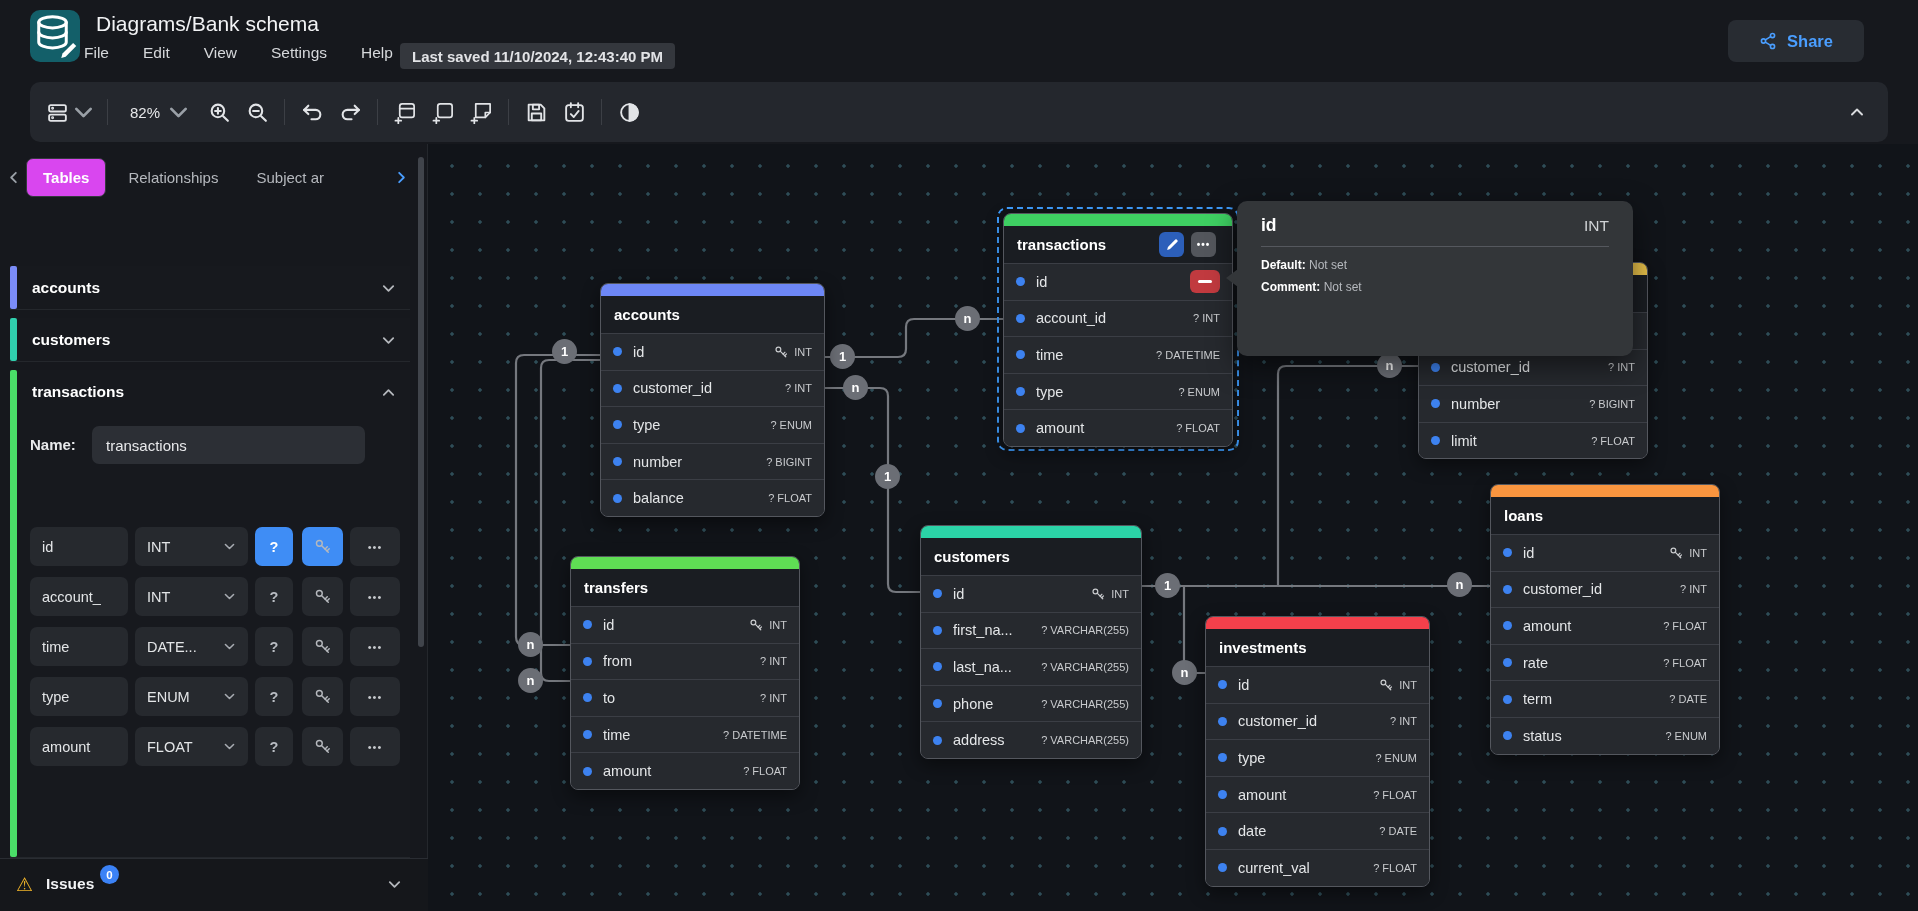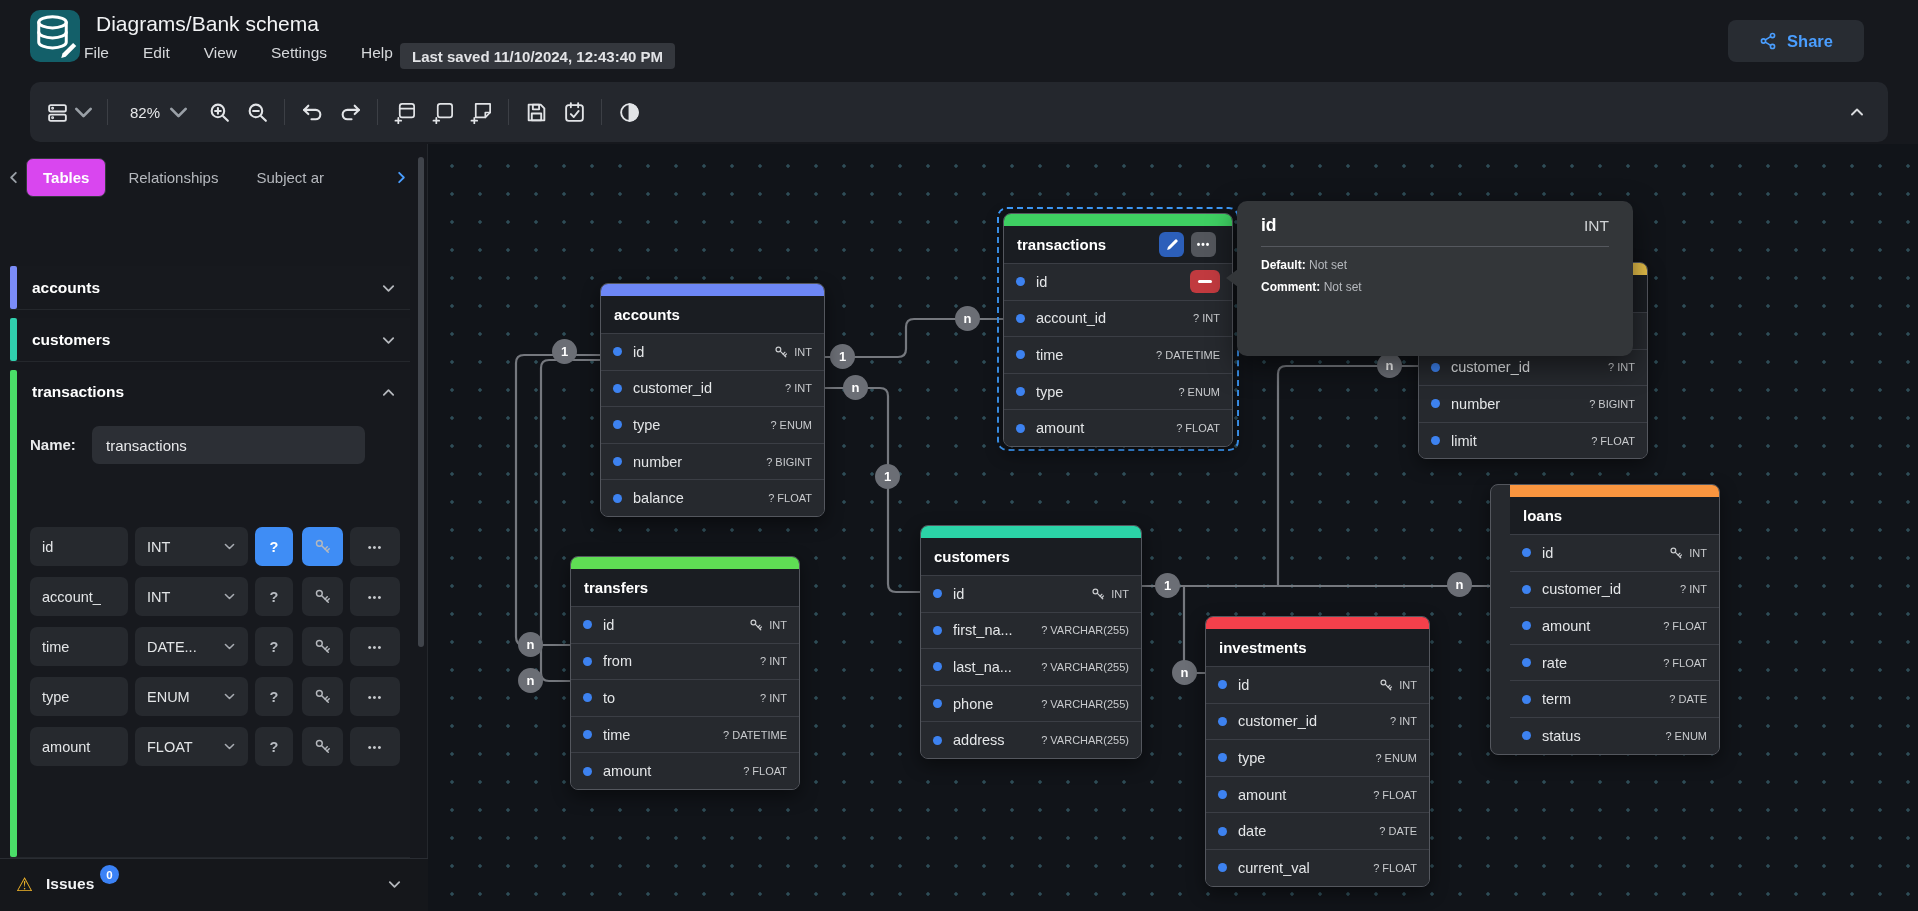--- a/index.html
+++ b/index.html
@@ -709,21 +709,21 @@
             </div>
           </div>
           <div class="row">
             <div class="dot"></div>
             <div class="fname">current_val</div>
             <div class="ftype">
               <div>? FLOAT</div>
             </div>
           </div>
         </div>
-        <div class="tbl" style="left: 1062px; top: 340px; width: 230px; padding-left: 19px;">
+        <div class="tbl" style="left: 1062px; top: 340px; width: 230px;">
           <div class="strip" style="background: rgb(249, 149, 63);"></div>
           <div class="title">
             <div>loans</div>
           </div>
           <div class="row">
             <div class="dot"></div>
             <div class="fname">id</div>
             <div class="ftype">
               <span class="ic">
                 <svg viewBox="0 0 20 20" fill="none" stroke="currentColor" stroke-width="1.7" stroke-linecap="round">

